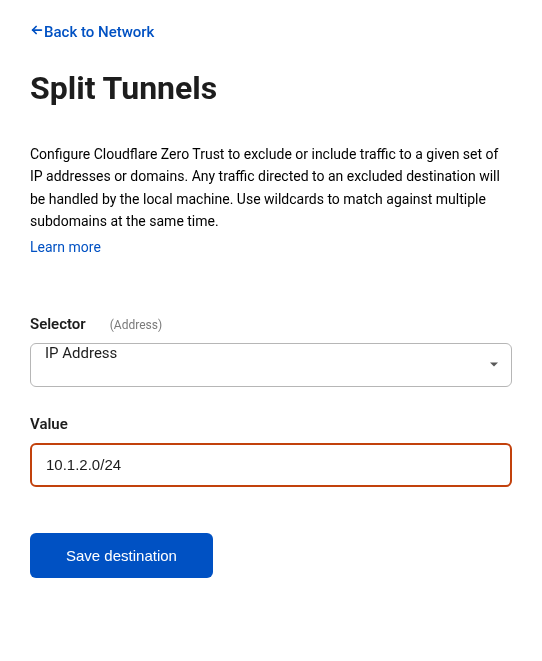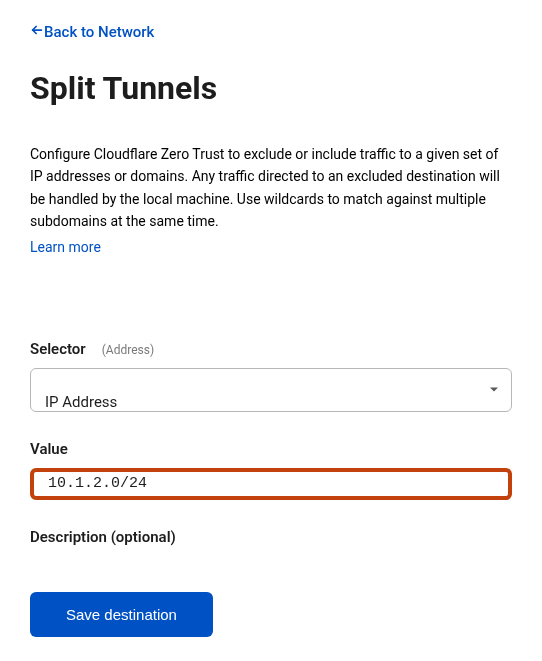--- a/index.html
+++ b/index.html
@@ -47,23 +47,22 @@
       cursor: pointer;
       display: inline-block;
       margin-bottom: 60px;
     }
     .form-group {
       margin-bottom: 28px;
     }
     .label-row {
       display: flex;
       align-items: baseline;
-      gap: 16px;
+      gap: 24px;
       margin-bottom: 10px;
-      margin-top: 25px;
     }
     .field-label {
       font-size: 15px;
       font-weight: 600;
       color: #1d1d1d;
     }
     .required-hint {
       font-size: 12px;
       color: #7a7a7a;
       font-weight: 400;
@@ -76,41 +75,41 @@
       width: 100%;
       height: 44px;
       border: 1px solid #b6b6b6;
       border-radius: 6px;
       padding: 0 40px 0 14px;
       font-size: 15px;
       color: #1d1d1d;
       background: #ffffff;
       cursor: pointer;
       display: flex;
-      align-items: flex-end;
+      align-items: flex-start;
     }
     .select-caret {
       position: absolute;
       right: 12px;
       top: 50%;
       transform: translateY(-50%);
       color: #595959;
       pointer-events: none;
     }
     .text-input {
       width: 100%;
-      height: 32px;
-      border: 4px solid #c2410c;
+      height: 44px;
+      border: 2px solid #c2410c;
       border-radius: 6px;
       padding: 0 14px;
       font-size: 15px;
       color: #1d1d1d;
       background: #ffffff;
       outline: none;
-      font-family: Liberation Mono, monospace;
+      font-family: Liberation Sans, sans-serif;
     }
     .primary-button {
       background: #0051c3;
       color: #ffffff;
       border: none;
       border-radius: 6px;
       padding: 14px 36px;
       font-size: 15px;
       font-weight: 500;
       cursor: pointer;
@@ -155,21 +154,18 @@
 </div>
 
 <div class="form-group">
   <div class="label-row">
     <span class="field-label">Value</span>
   </div>
   <input type="text" class="text-input" value="10.1.2.0/24" style="">
 </div>
 
 <div class="form-group">
-  <div class="label-row">
-    <span class="field-label">Description (optional)</span>
-  </div>
 </div>
 
 <button class="primary-button">Save destination</button>
 
 
 
 
 </body></html>

